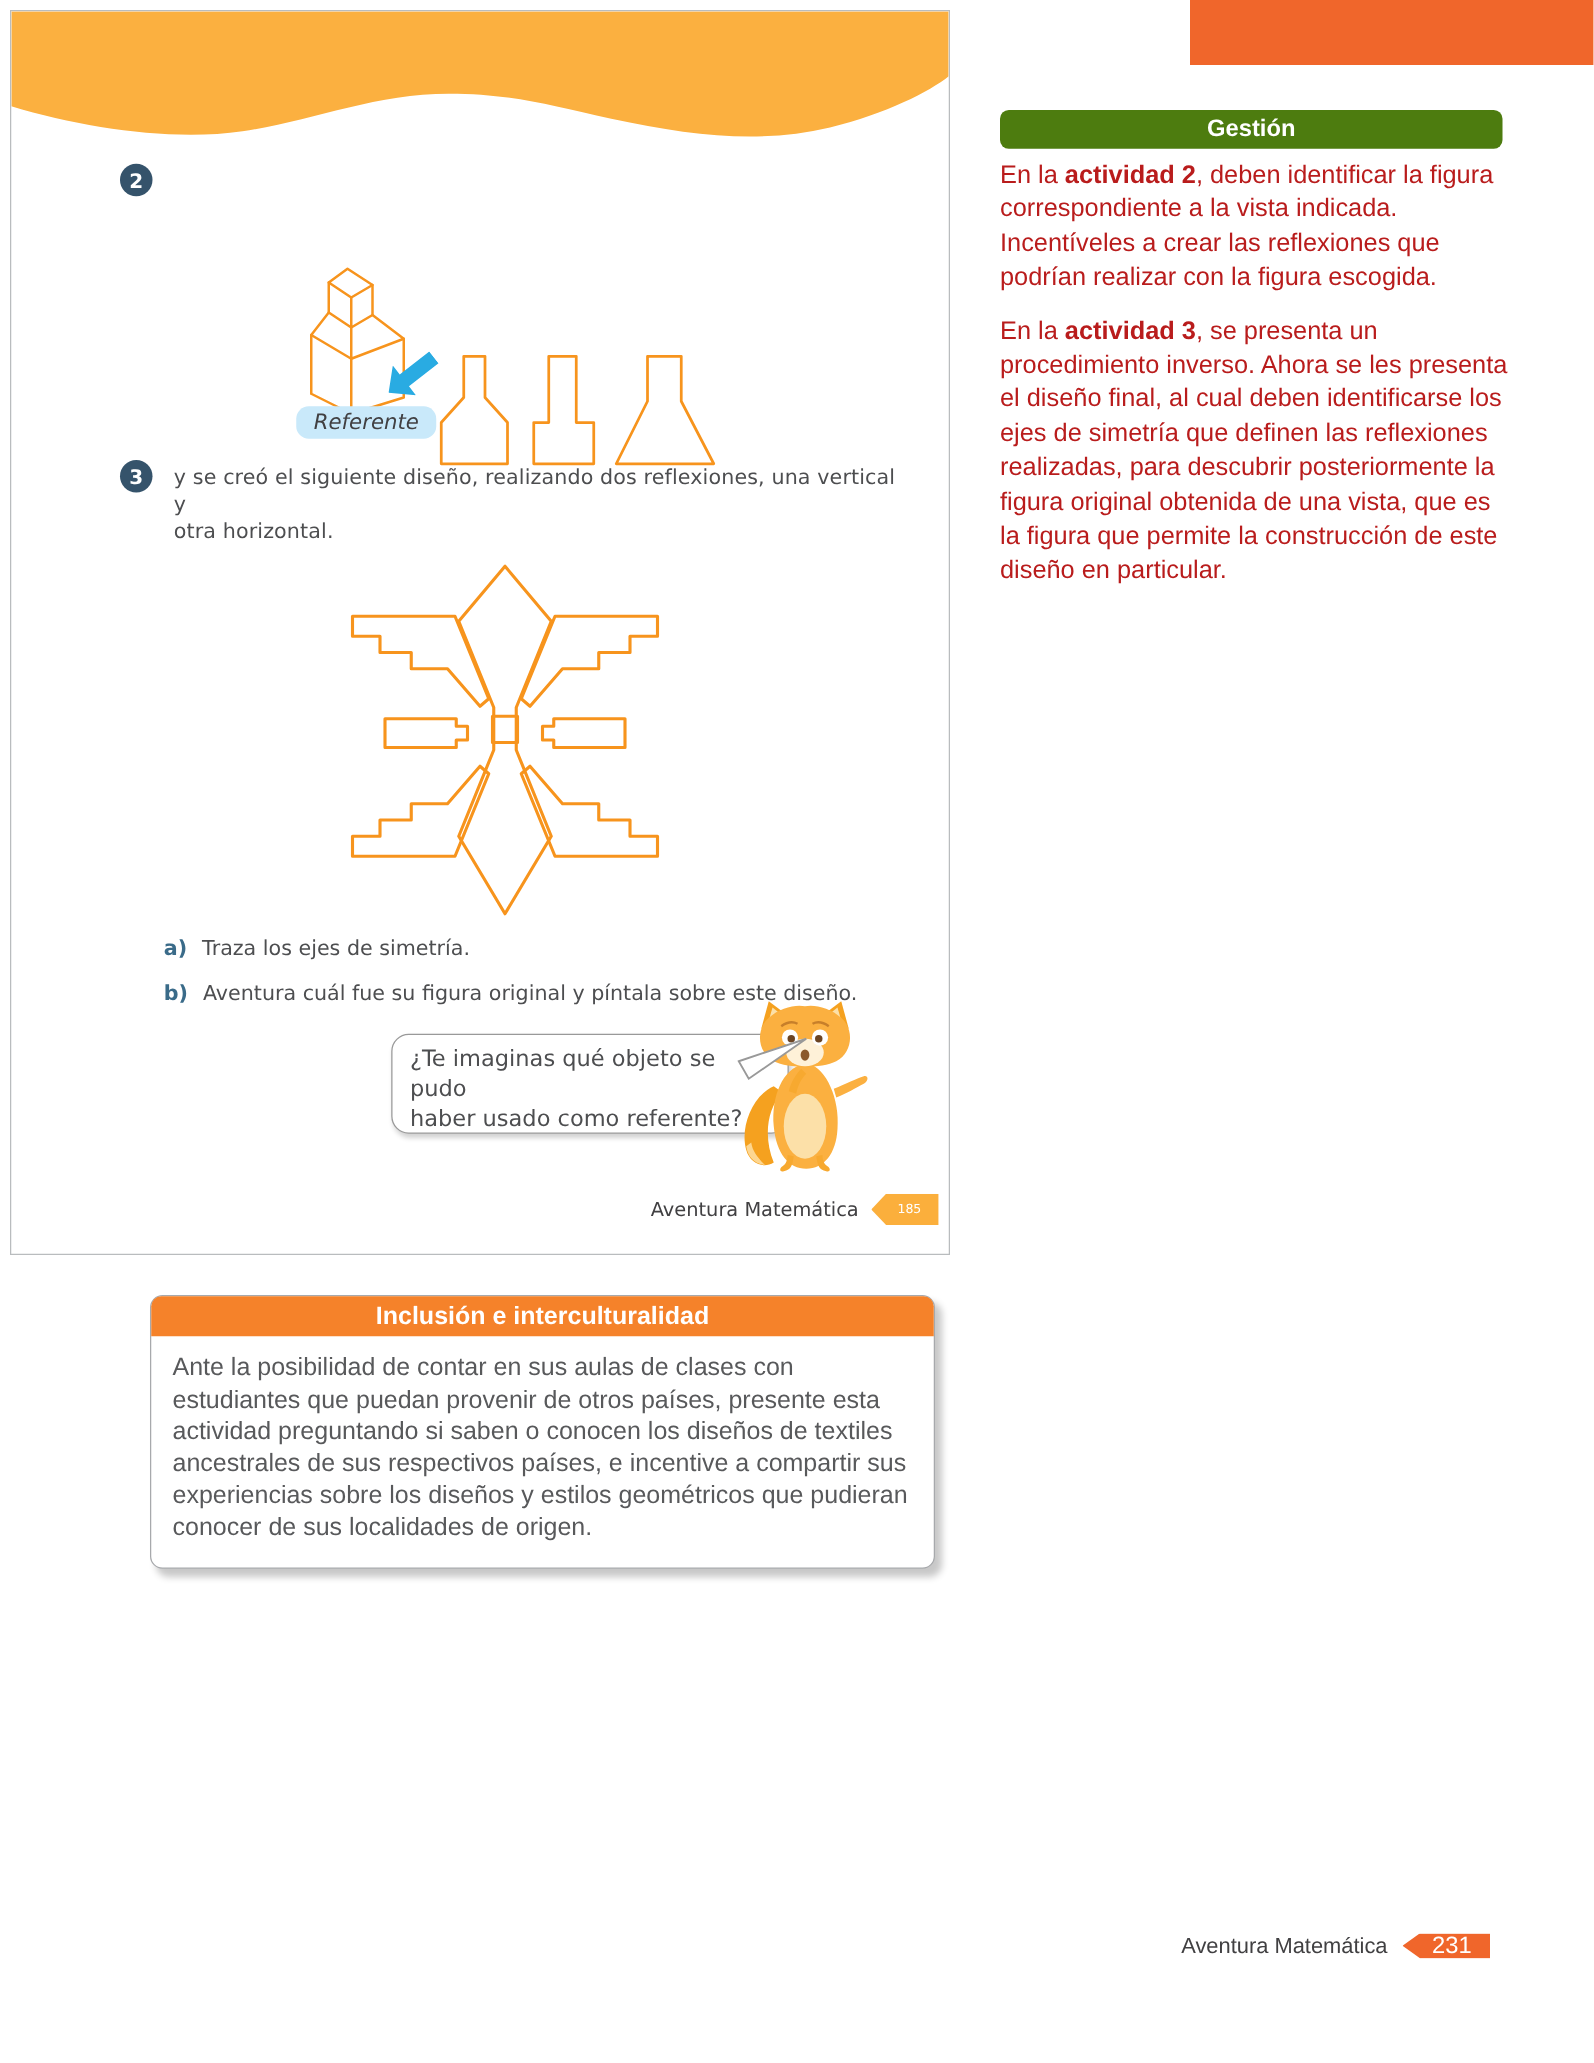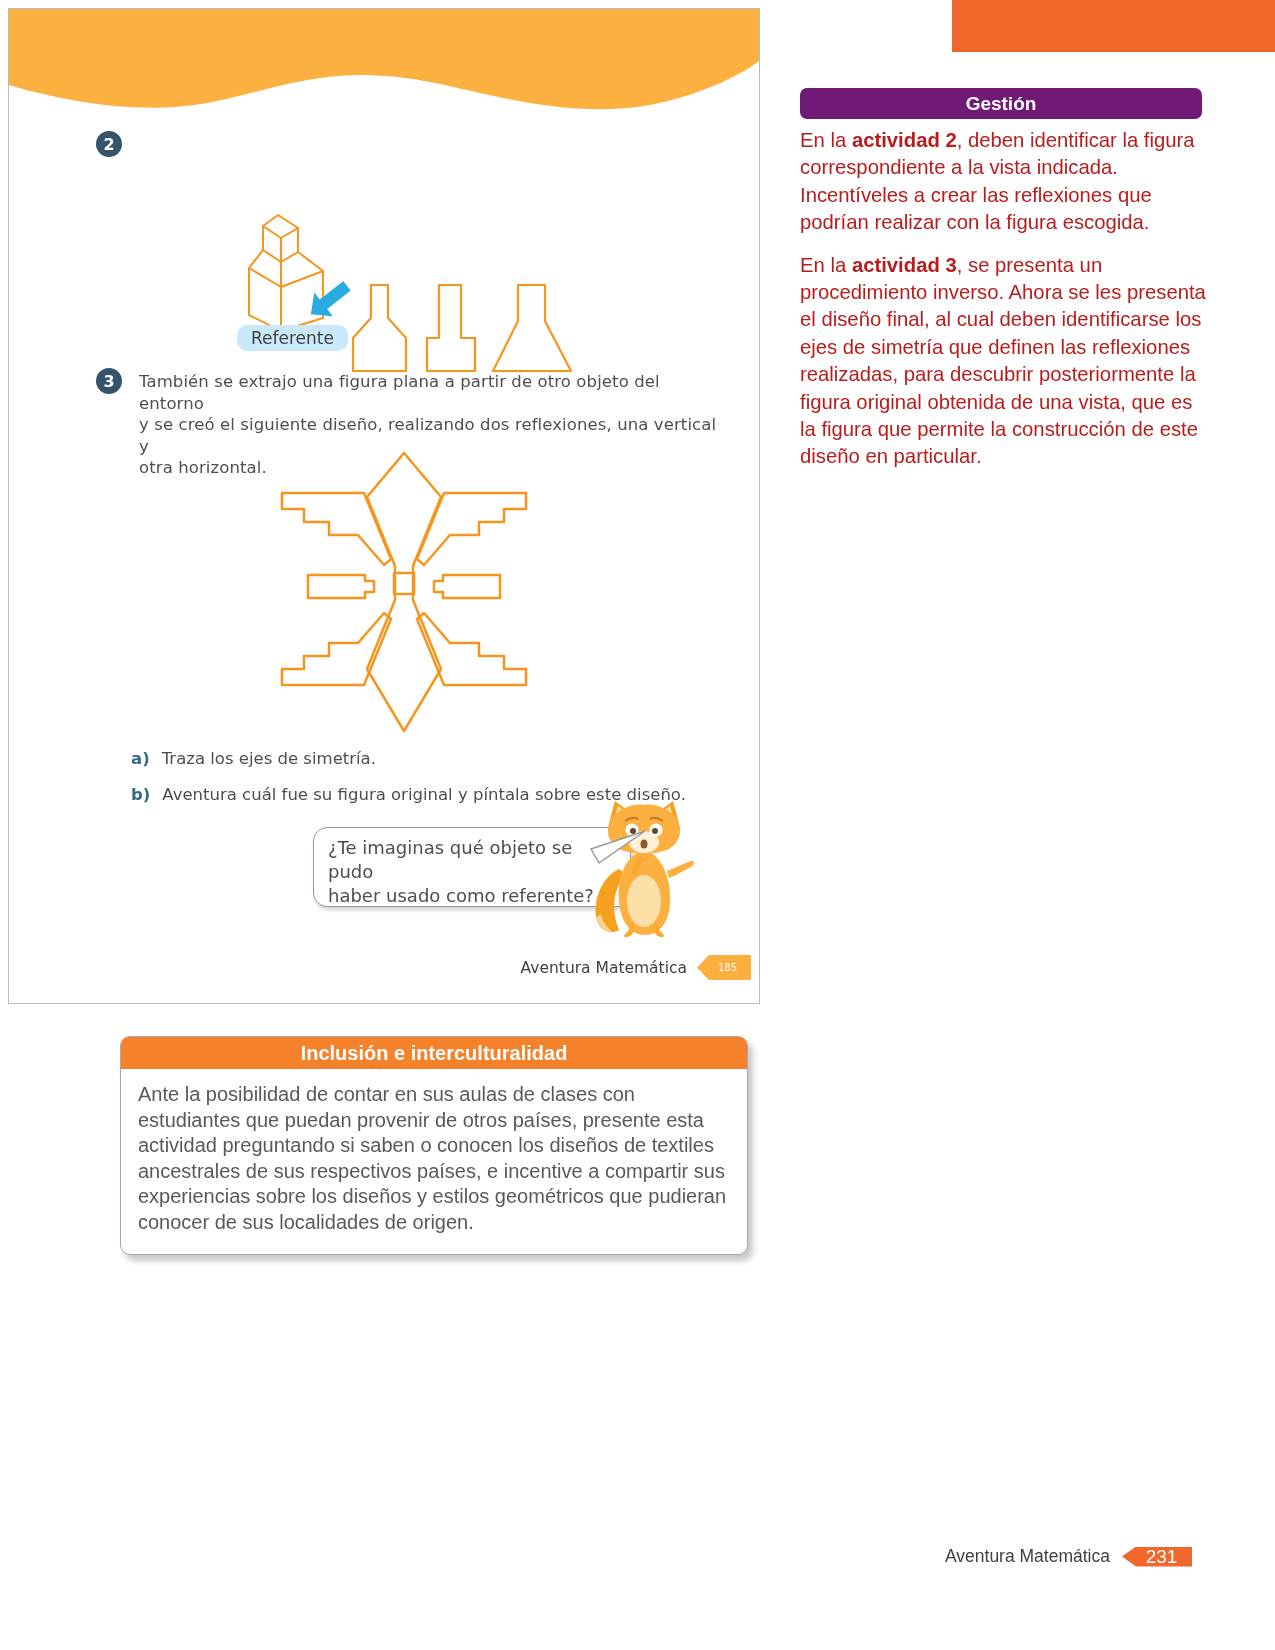--- a/index.html
+++ b/index.html
@@ -12,41 +12,41 @@
   
   .student-page{position:absolute;left:8px;top:8px;width:750px;height:994px;background:#fff;
                 border:1px solid #b9bcbe;overflow:hidden;font-family:"DejaVu Sans",sans-serif;}
   .wave{position:absolute;left:0;top:0;}
 
   .num-circle{position:absolute;width:26px;height:26px;border-radius:50%;background:#35536B;color:#fff;
               font-weight:bold;font-size:16px;display:flex;align-items:center;justify-content:center;}
   .act-text{position:absolute;font-size:16.5px;line-height:21.5px;color:#4d4e50;letter-spacing:.1px;}
 
   .ref-chip{position:absolute;left:228px;top:316px;background:#C9E9FA;color:#414042;font-size:17px;
-            padding:3px 14px;border-radius:10px;}
+            padding:3px 14px;border-radius:10px;font-style:italic;}
   .arrow-blue{position:absolute;left:297px;top:276px;transform:rotate(-38deg);}
 
   .item-row{position:absolute;font-size:16.5px;color:#4d4e50;}
   .item-letter{color:#3a6b89;font-weight:bold;margin-right:12px;}
 
   .bubble{position:absolute;left:304px;top:818px;width:288px;height:62px;background:#fff;
           border:1.5px solid #999;border-radius:14px;box-shadow:2px 3px 4px rgba(0,0,0,.18);
           padding:8px 14px;font-size:18px;line-height:24px;color:#4d4e50;z-index:1;}
   .bubble-tail{position:absolute;left:580px;top:820px;z-index:2;}
   .fox{position:absolute;left:572px;top:788px;z-index:1;}
 
   .sp-footer{position:absolute;left:0;top:946px;width:742px;display:flex;justify-content:flex-end;
              align-items:center;gap:10px;}
   .sp-footer-brand{font-size:15.5px;color:#414042;font-family:"DejaVu Sans",sans-serif;}
   .badge-185{background:#FBAF3C;color:#fff;width:54px;height:25px;font-size:10px;
              clip-path:polygon(0 50%,22% 0,100% 0,100% 100%,22% 100%);
              display:flex;align-items:center;justify-content:center;padding-left:7px;box-sizing:border-box;}
 
   
-  .gestion-header{position:absolute;left:800px;top:88px;width:402px;height:31px;background:#701a75;
+  .gestion-header{position:absolute;left:800px;top:88px;width:402px;height:31px;background:#4d7c0f;
                   border-radius:7px;color:#fff;font-weight:bold;font-size:19px;
                   display:flex;align-items:center;justify-content:center;}
   .gestion-body{position:absolute;left:800px;top:127px;width:412px;font-size:20.3px;line-height:27.4px;color:#b91c1c;}
   .gestion-body p{margin:0 0 15px 0;}
 
   
   .inclusion-box{position:absolute;left:120px;top:1036px;width:626px;background:#fff;
                  border:1.5px solid #a7a9ac;border-radius:10px;box-shadow:5px 6px 6px rgba(0,0,0,.22);}
   .inclusion-header{height:32px;background:#F5822A;border-radius:8px 8px 0 0;color:#fff;font-weight:bold;
                     font-size:20px;display:flex;align-items:center;justify-content:center;}
@@ -93,21 +93,20 @@
     <svg style="position:absolute;left:332px;top:272px;" width="238" height="94" viewBox="0 0 238 94">
       <g fill="none" stroke="#F7941D" stroke-width="2.2" stroke-linejoin="round">
         <polygon points="30,4 47,4 47,37 65,57 65,90 12,90 12,57 30,37"></polygon>
         <polygon points="98,4 120,4 120,57 134,57 134,90 86,90 86,57 98,57"></polygon>
         <polygon points="177,4 204,4 204,40 230,90 152,90 177,40"></polygon>
       </g>
     </svg>
 
     <div class="num-circle" style="left:87px;top:359px;">3</div>
     <div class="act-text" style="left:130px;top:362px;width:580px;">
-      <div>También se extrajo una figura plana a partir de otro objeto del entorno</div>
       <div>y se creó el siguiente diseño, realizando dos reflexiones, una vertical y</div>
       <div>otra horizontal.</div>
     </div>
 
     <svg style="position:absolute;left:252px;top:427px;" width="290" height="300" viewBox="0 0 290 300">
       <g fill="none" stroke="#F7941D" stroke-width="2.5" stroke-linejoin="round">
         <polygon points="143,17 106,61 134,130 134,164 106,233 143,295 180,233 152,164 152,130 180,61"></polygon>
         <rect x="133" y="137" width="20" height="21"></rect>
         <polygon points="21,57 103,57 130,123 123,129 97,99 68,99 68,86 43,86 43,73 21,73"></polygon>
         <polygon transform="translate(286,0) scale(-1,1)" points="21,57 103,57 130,123 123,129 97,99 68,99 68,86 43,86 43,73 21,73"></polygon>

